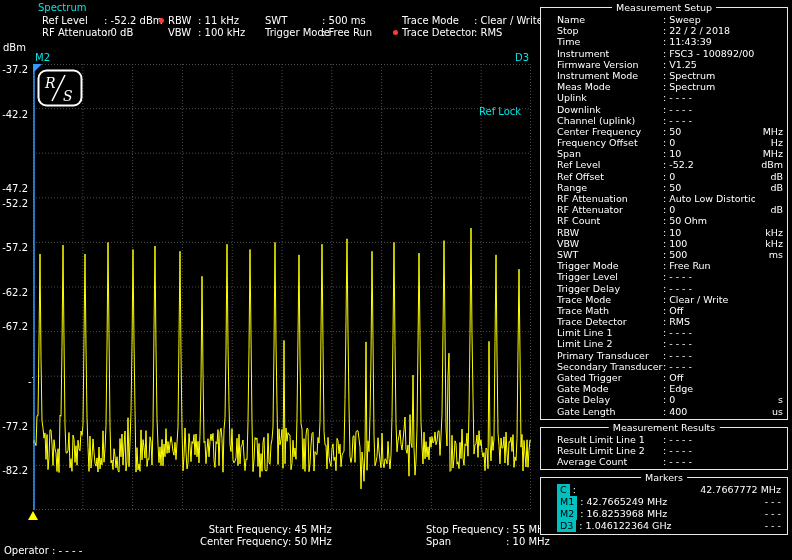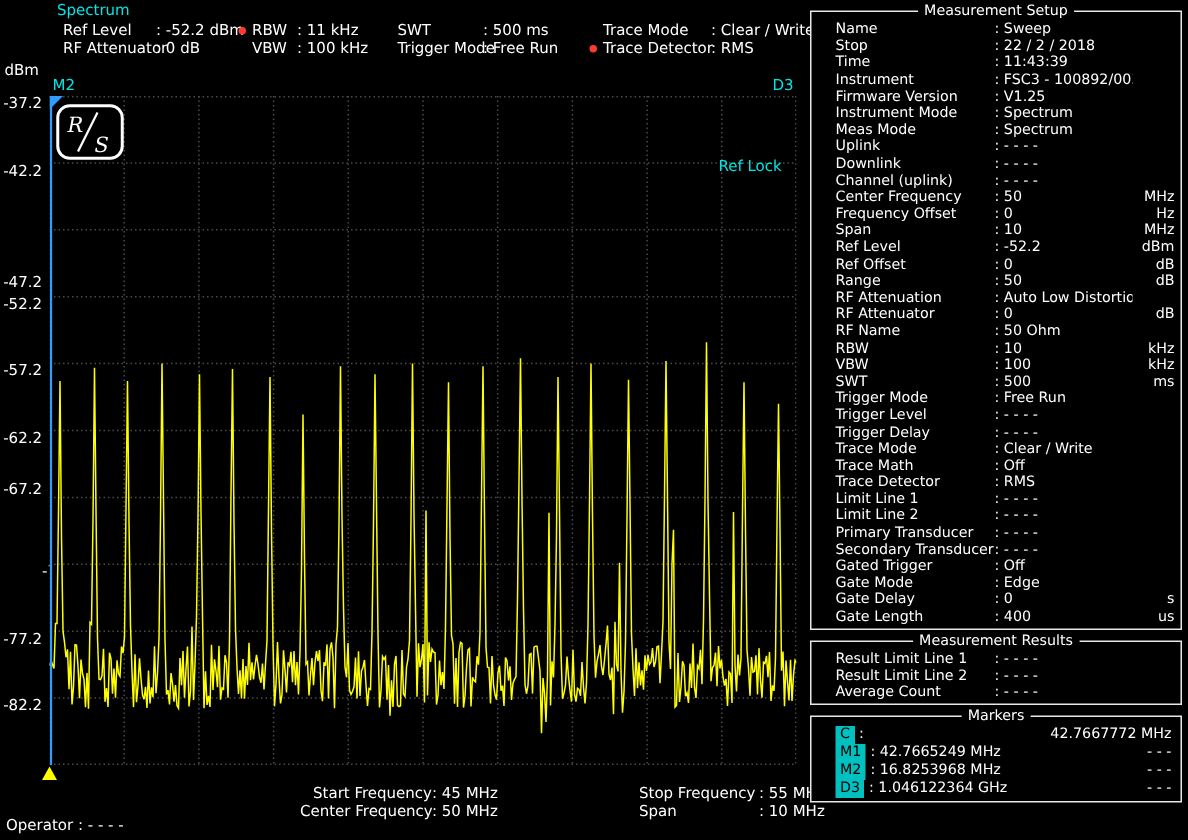--- a/index.html
+++ b/index.html
@@ -274,21 +274,21 @@
             <span class="sl">RF Attenuation</span>
             <span class="sv">: Auto Low Distortion</span>
             <span class="su"></span>
           </div>
           <div class="srow">
             <span class="sl">RF Attenuator</span>
             <span class="sv">: 0</span>
             <span class="su">dB</span>
           </div>
           <div class="srow">
-            <span class="sl">RF Name</span>
+            <span class="sl">RF Count</span>
             <span class="sv">: 50 Ohm</span>
             <span class="su"></span>
           </div>
           <div class="srow">
             <span class="sl">RBW</span>
             <span class="sv">: 10</span>
             <span class="su">kHz</span>
           </div>
           <div class="srow">
             <span class="sl">VBW</span>

